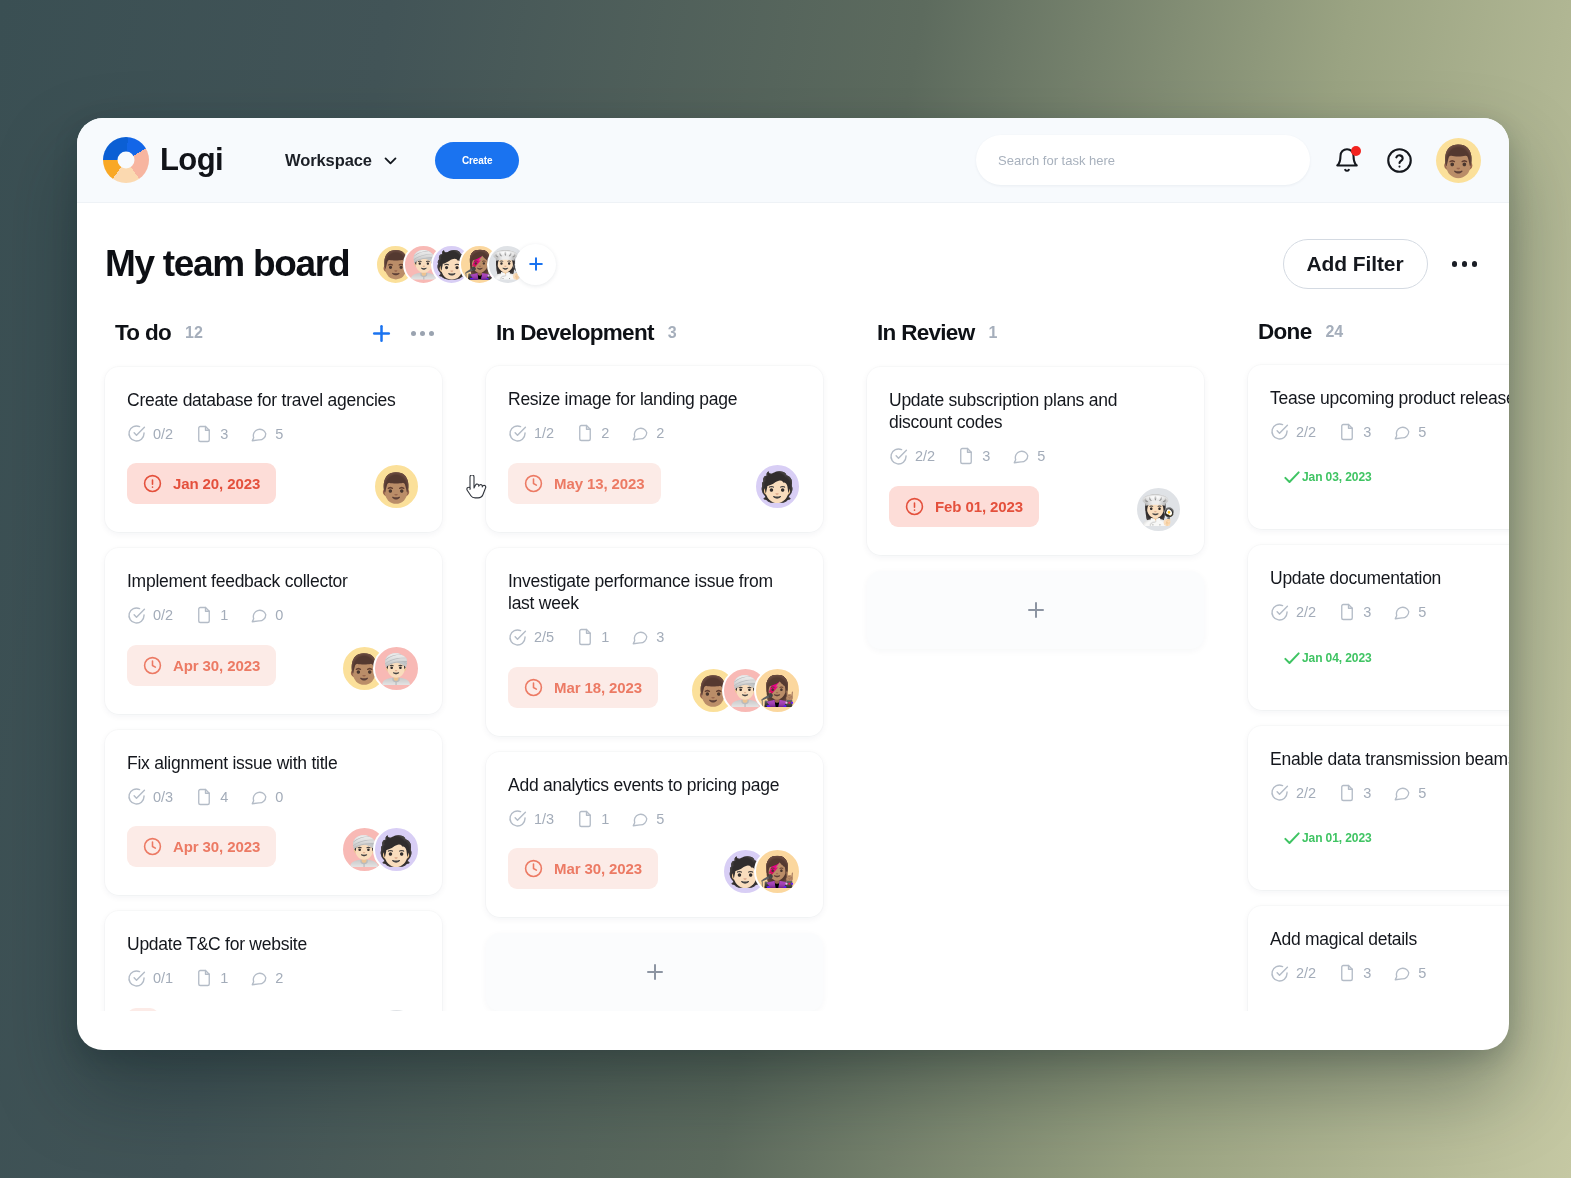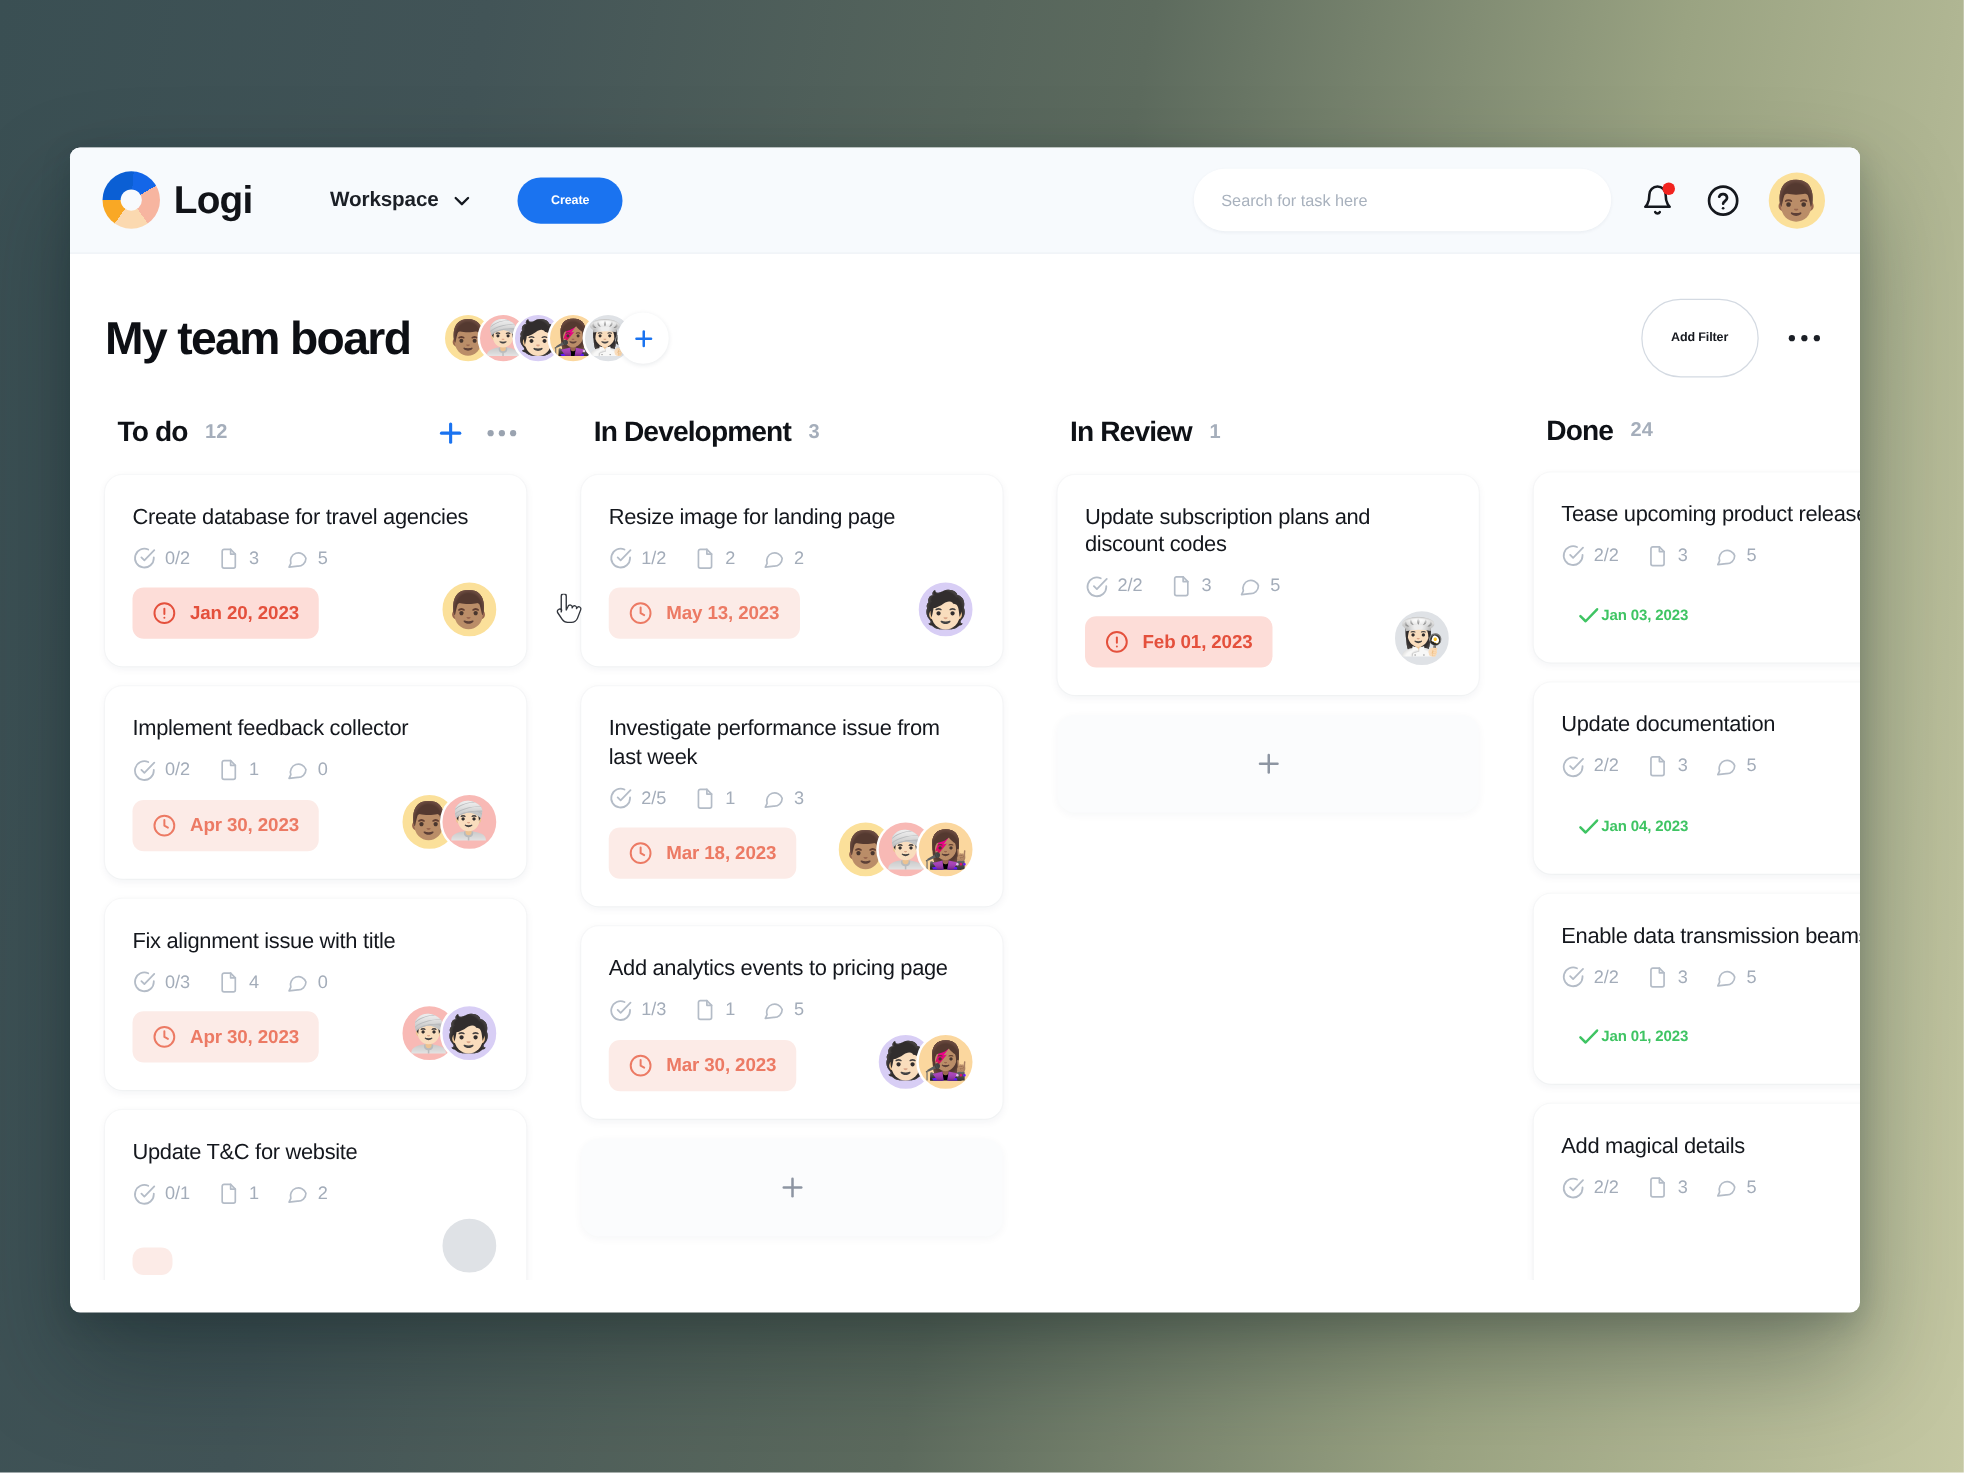--- a/index.html
+++ b/index.html
@@ -11,26 +11,26 @@
   }
 
   body {
     font-family: "Liberation Sans", sans-serif;
     background: linear-gradient(100deg, #3a4f53 0%, #425457 22%, #5d6b5e 52%, #9aa382 76%, #c5c8a3 100%);
   }
 
   
   .app-window {
     position: absolute;
-    left: 56px;
+    left: 77px;
     top: 118px;
     width: 1432px;
     height: 932px;
     background: #ffffff;
-    border-radius: 8px;
+    border-radius: 26px;
     overflow: hidden;
     box-shadow: 0 40px 80px rgba(12,28,32,0.35), 0 8px 24px rgba(12,28,32,0.18);
   }
 
   
   .topbar {
     height: 85px;
     background: #f7fafd;
     display: flex;
     align-items: center;
@@ -200,23 +200,23 @@
   .board-head-right {
     margin-left: auto;
     display: flex;
     align-items: center;
     gap: 22px;
   }
   .filter-btn {
     border: 1.5px solid #d4dae2;
     border-radius: 40px;
     background: #ffffff;
-    padding: 25px 23px;
+    padding: 12px 23px;
     font-family: inherit;
-    font-size: 10px;
+    font-size: 21px;
     font-weight: 700;
     color: #15181e;
     cursor: pointer;
     letter-spacing: -0.1px;
   }
   .dots-btn {
     background: none; border: none; cursor: pointer;
     display: flex; gap: 4.5px; align-items: center;
     padding: 6px 2px;
   }
@@ -301,22 +301,22 @@
   .meta-item {
     display: flex;
     align-items: center;
     gap: 7px;
     font-size: 14.5px;
     color: #a3acb9;
     font-weight: 400;
   }
   .card-foot {
     display: flex;
-    align-items: flex-end;
-    margin-top: 8px;
+    align-items: flex-start;
+    margin-top: 20px;
     min-height: 46px;
   }
   .date-badge {
     display: inline-flex;
     align-items: center;
     gap: 11px;
     background: #fdddd8;
     color: #e4503c;
     border-radius: 9px;
     padding: 11px 16px;

